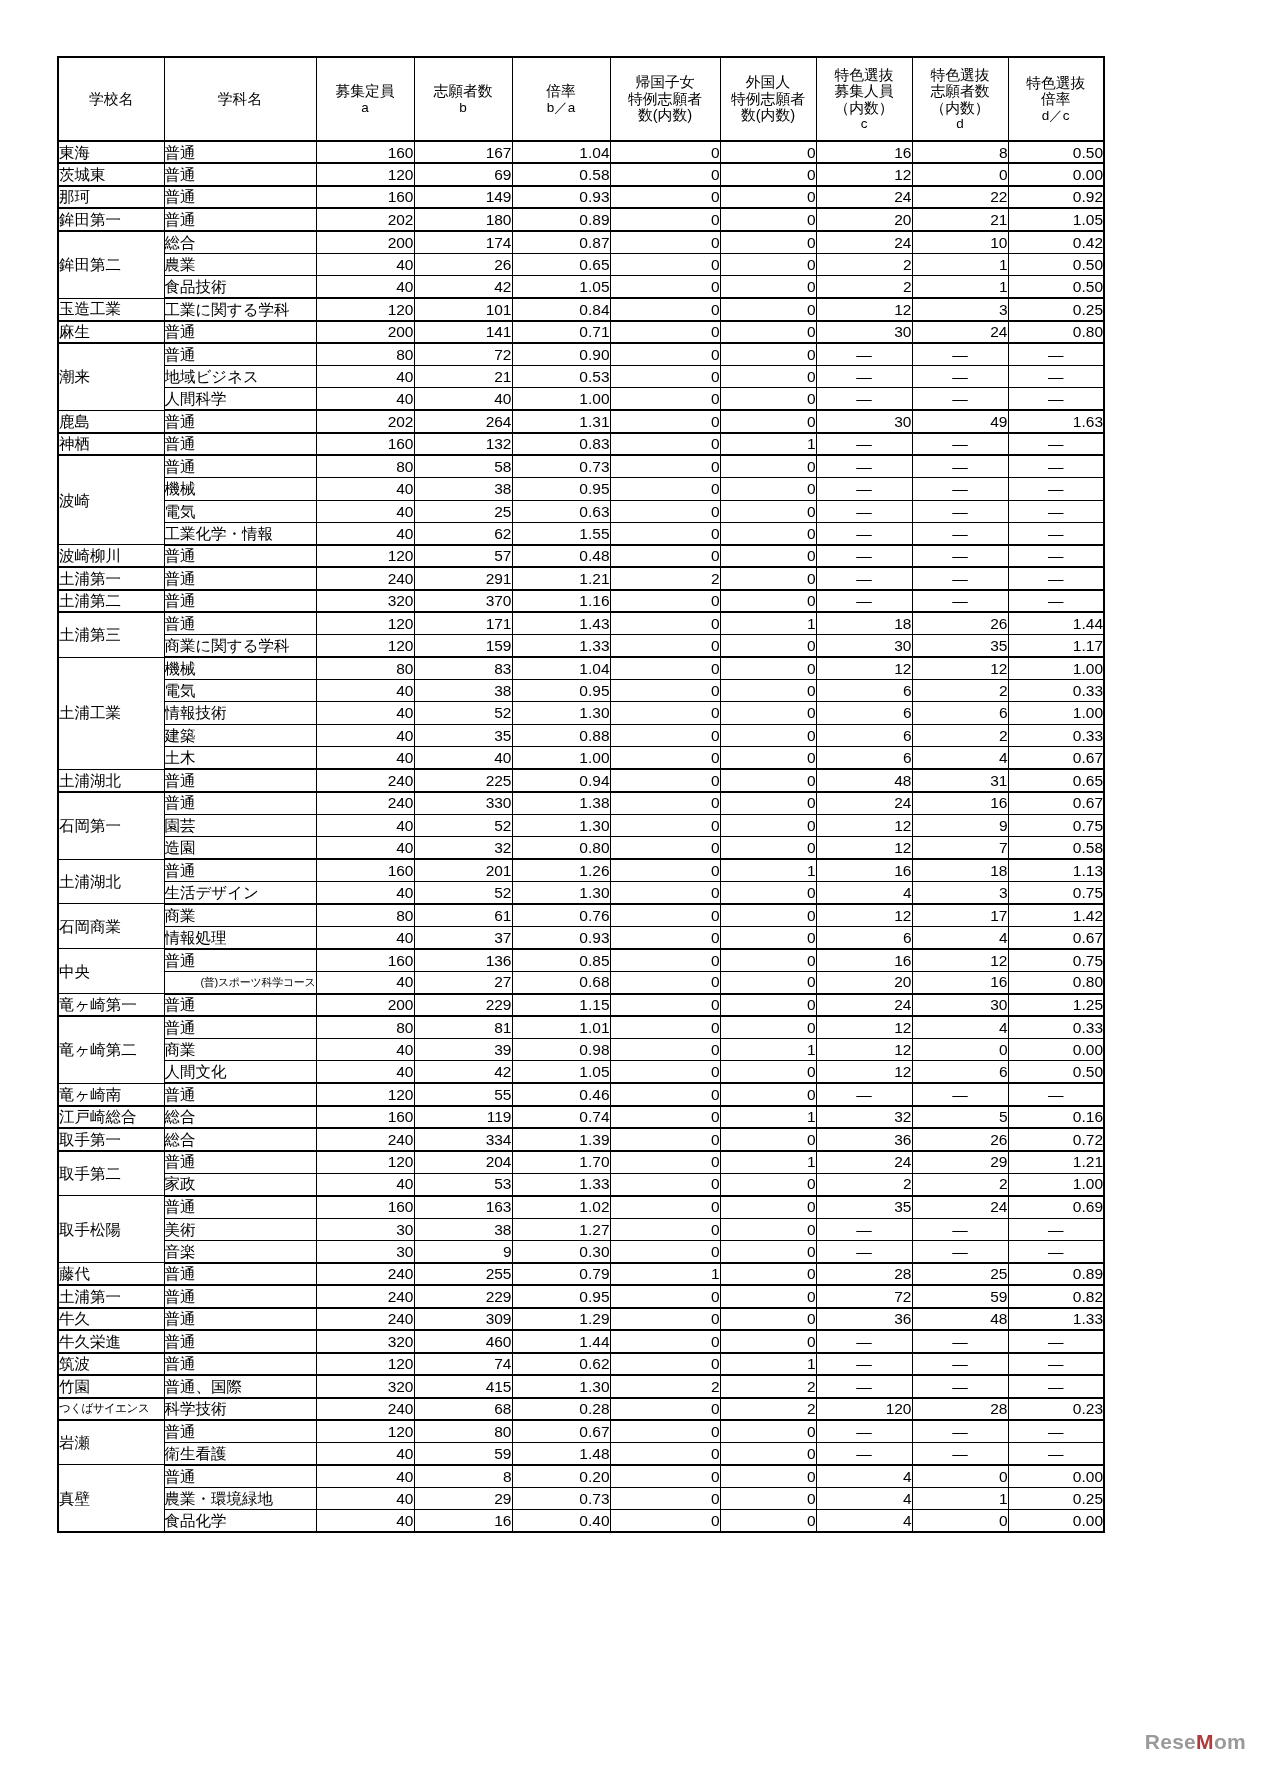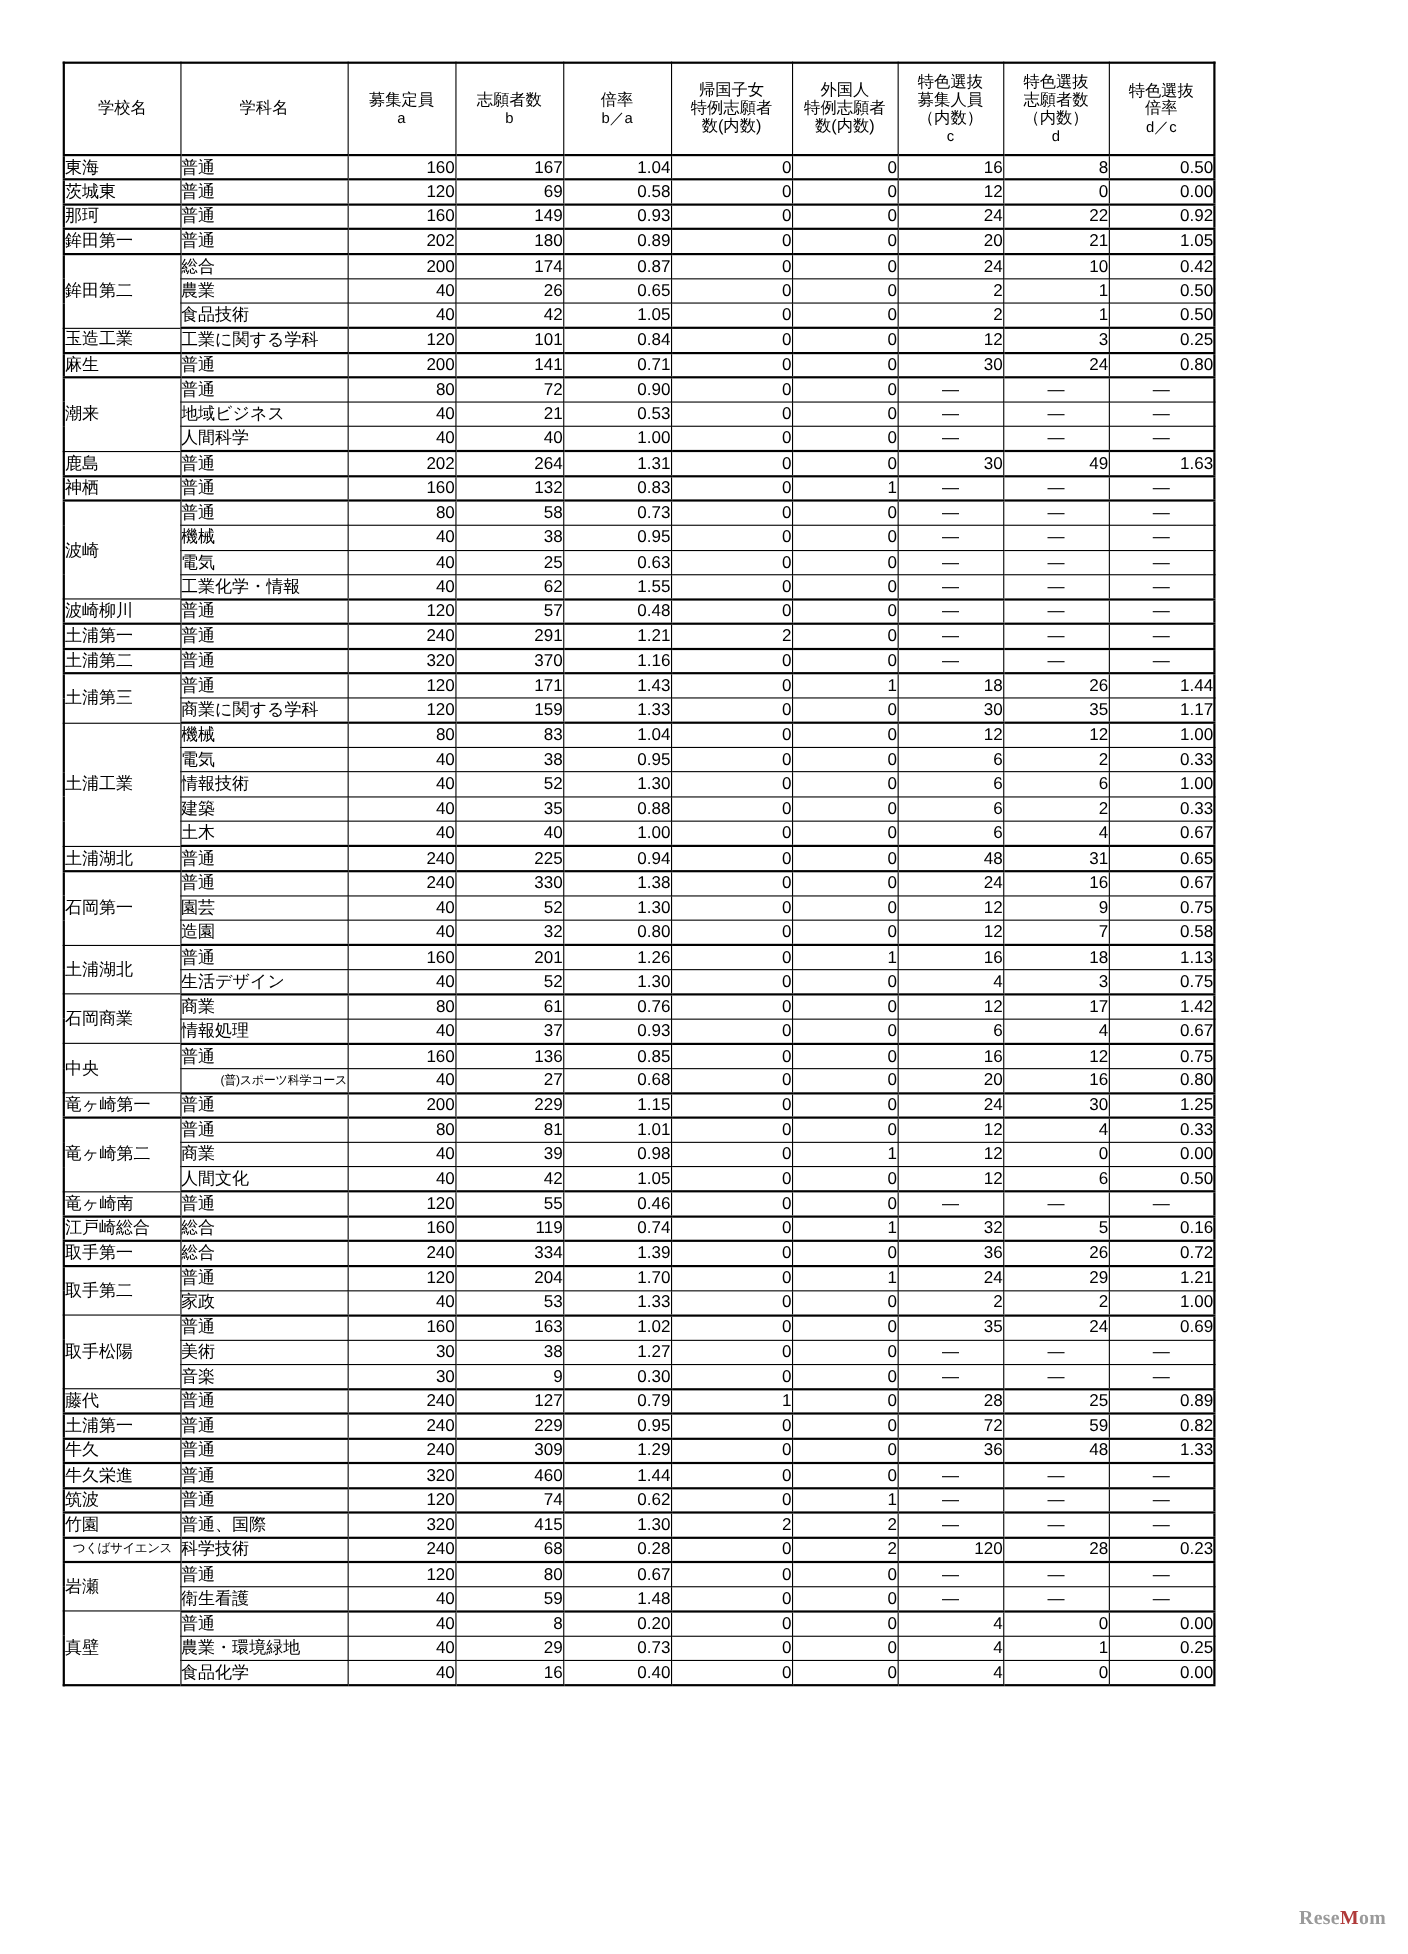--- a/index.html
+++ b/index.html
@@ -67,21 +67,21 @@
   }
 
   td.school {
     text-align: left;
     padding-left: 5px;
     font-size: 15.5px;
     border-right: 2px solid #000;
     white-space: nowrap;
     overflow: hidden;
   }
-  td.school.tiny { font-size: 11.5px; letter-spacing: -0.5px; text-align: center; }
+  td.school.tiny { font-size: 11.5px; letter-spacing: -0.5px; }
 
   td.course {
     text-align: left;
     padding-left: 5px;
     font-size: 15.5px;
     border-right: 2px solid #000;
     white-space: nowrap;
     overflow: hidden;
   }
   td.course.tiny { font-size: 11px; letter-spacing: -0.3px; text-align: right; }
@@ -112,27 +112,27 @@
   col.c-bairitsu { width: 98px; }
   col.c-kikoku   { width: 110px; }
   col.c-gaikoku  { width: 96px; }
   col.c-c        { width: 96px; }
   col.c-d        { width: 96px; }
   col.c-dc       { width: 96px; }
 
   
   #watermark {
     position: absolute;
-    right: 20px;
+    right: 34px;
     bottom: 22px;
-    font-size: 18px;
+    font-size: 21px;
     font-weight: bold;
     color: #9a9a9a;
     letter-spacing: 0.3px;
-    font-family: Liberation Serif, serif;
+    font-family: Liberation Sans, sans-serif;
     user-select: none;
   }
   #watermark .m { color: #b03a3a; }
 </style>
 </head>
 <body>
 
 <div id="page">
 
   <div id="table-wrap">
@@ -774,21 +774,21 @@
             <td class="num">0</td>
             <td class="num col-gaikoku">0</td>
             <td class="num dash">—</td>
             <td class="num dash col-d">—</td>
             <td class="num dash">—</td>
           </tr>
           <tr class="group-end">
             <td class="school">藤代</td>
             <td class="course">普通</td>
             <td class="num">240</td>
-            <td class="num">127</td>
+            <td class="num">255</td>
             <td class="num col-bairitsu">0.79</td>
             <td class="num">1</td>
             <td class="num col-gaikoku">0</td>
             <td class="num">28</td>
             <td class="num col-d">25</td>
             <td class="num">0.89</td>
           </tr>
           <tr class="group-end">
             <td class="school">土浦第一</td>
             <td class="course">普通</td>

